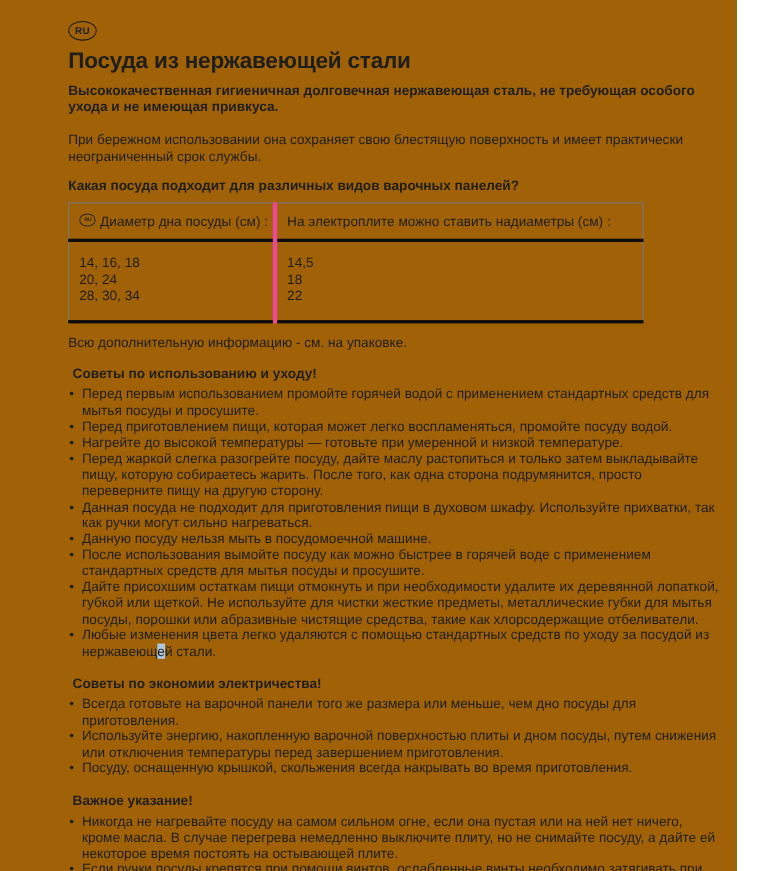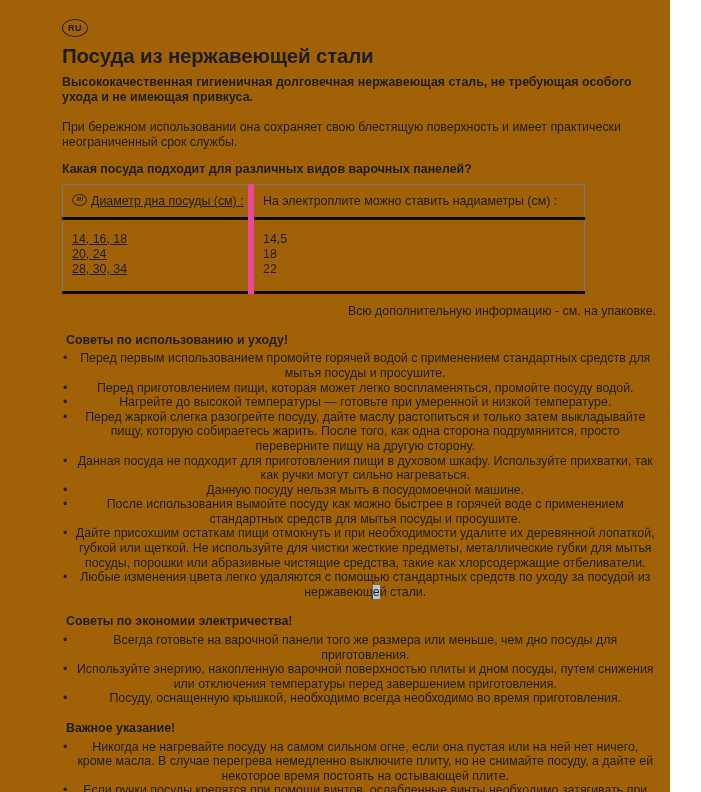--- a/index.html
+++ b/index.html
@@ -55,48 +55,47 @@
     vertical-align: top;
     font-size: 12.4px;
   }
   table.cooktable th {
     border-bottom: 3px solid #0c0c0c;
     padding: 9px 8px 8px 9px;
     white-space: nowrap;
     overflow: hidden;
   }
   table.cooktable th.col1, table.cooktable td.col1 {
-    border-right: 6px solid #ec4899;
+    border-right: 4px solid #ec4899;
     width: 168px;
-    text-decoration: underline;
   }
   table.cooktable td { padding: 12px 8px 14px 9px; line-height: 15.2px; }
   .mini-badge {
     display: inline-block;
     position: relative;
     width: 13px;
     height: 10px;
     border: 1px solid #2c2c2c;
     border-radius: 50%;
     vertical-align: -1px;
     margin-right: 4px;
   }
   .mini-badge > span {
     display: block;
     position: absolute;
     left: 50%; top: 50%;
     transform: translate(-50%,-50%) scale(0.5);
     font-size: 9px;
     font-weight: bold;
   }
-  p.note { margin: 0 0 14px 0; text-align: right; }
+  p.note { margin: 0 0 14px 0; }
   .tips h3 { font-size: 12.4px; line-height: 14.6px; font-weight: bold; margin: 4px; }
   .tips ul { list-style: none; margin: 0 0 15px 0; padding: 0; }
   .tips ul.last { margin-bottom: 0; }
-  .tips li { position: relative; padding-left: 12.5px; text-align: center; }
+  .tips li { position: relative; padding-left: 12.5px; }
   .tips li::before { content: "\2022"; position: absolute; left: 1px; }
   .hl { background: #a9c7e3; }
 </style>
 </head>
 <body>
 
 <div class="page">
 
   <div class="ru-badge">
     <span>RU</span>
@@ -150,21 +149,21 @@
       <li>Дайте присохшим остаткам пищи отмокнуть и при необходимости удалите их деревянной лопаткой, губкой или щеткой. Не используйте для чистки жесткие предметы, металлические губки для мытья посуды, порошки или абразивные чистящие средства, такие как хлорсодержащие отбеливатели.</li>
       <li><span>Любые изменения цвета легко удаляются с помощью стандартных средств по уходу за посудой из нержавеющ</span><span class="hl">е</span><span>й стали.</span></li>
     </ul>
   </div>
 
   <div class="tips">
     <h3>Советы по экономии электричества!</h3>
     <ul>
       <li>Всегда готовьте на варочной панели того же размера или меньше, чем дно посуды для приготовления.</li>
       <li>Используйте энергию, накопленную варочной поверхностью плиты и дном посуды, путем снижения или отключения температуры перед завершением приготовления.</li>
-      <li>Посуду, оснащенную крышкой, необходимо всегда необходимо во время приготовления.</li>
+      <li>Посуду, оснащенную крышкой, скольжения всегда накрывать во время приготовления.</li>
     </ul>
   </div>
 
   <div class="tips">
     <h3>Важное указание!</h3>
     <ul class="last">
       <li>Никогда не нагревайте посуду на самом сильном огне, если она пустая или на ней нет ничего, кроме масла. В случае перегрева немедленно выключите плиту, но не снимайте посуду, а дайте ей некоторое время постоять на остывающей плите.</li>
       <li>Если ручки посуды крепятся при помощи винтов, ослабленные винты необходимо затягивать при помощи отвертки.</li>
       <li>Избегайте скольжения посуды по стеклокерамическим варочным панелям.</li>
     </ul>

